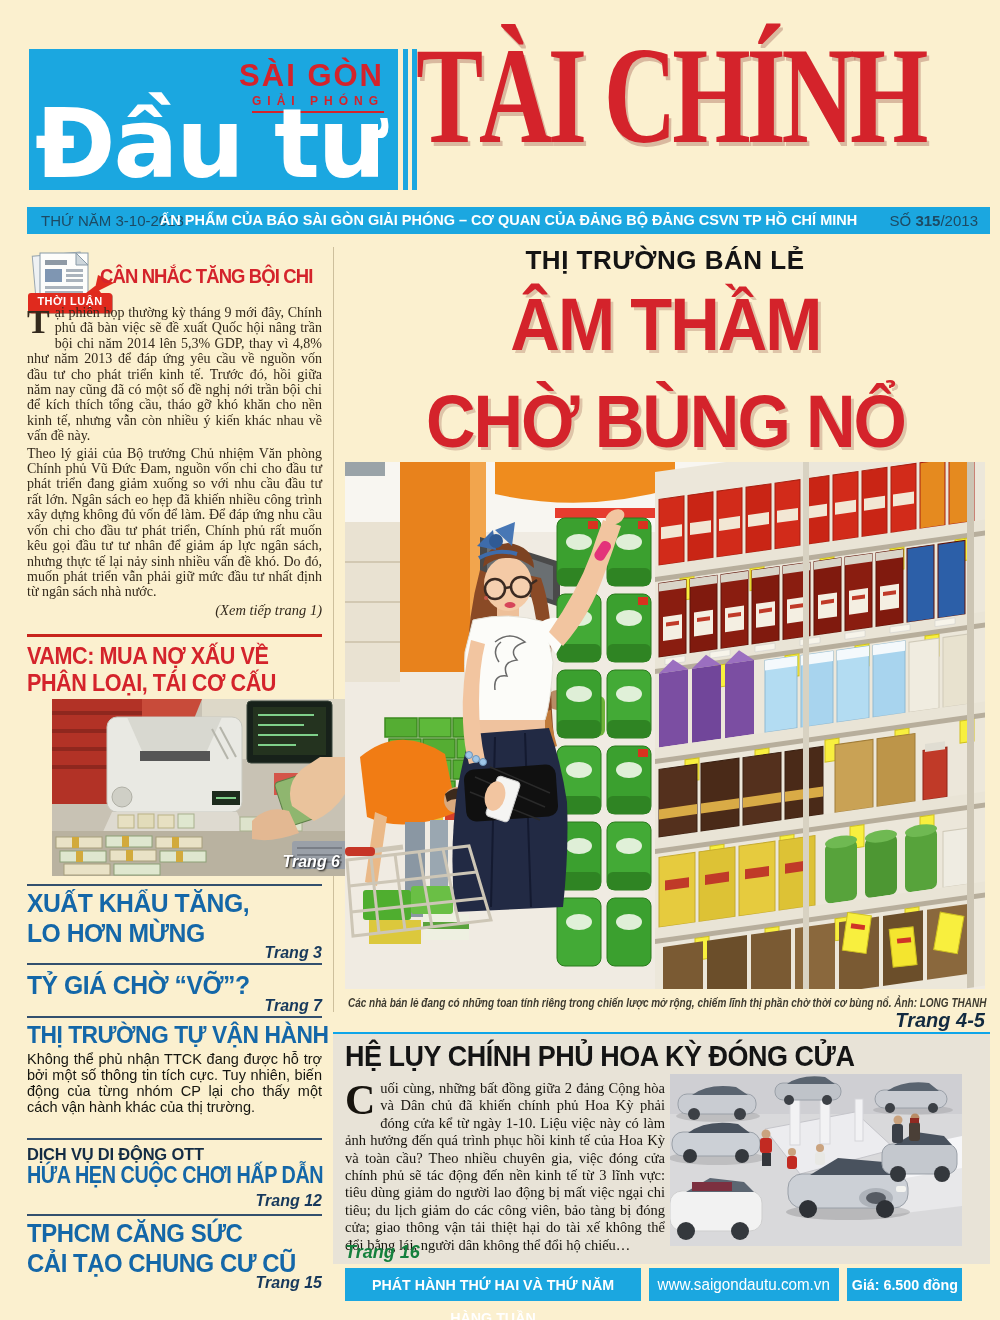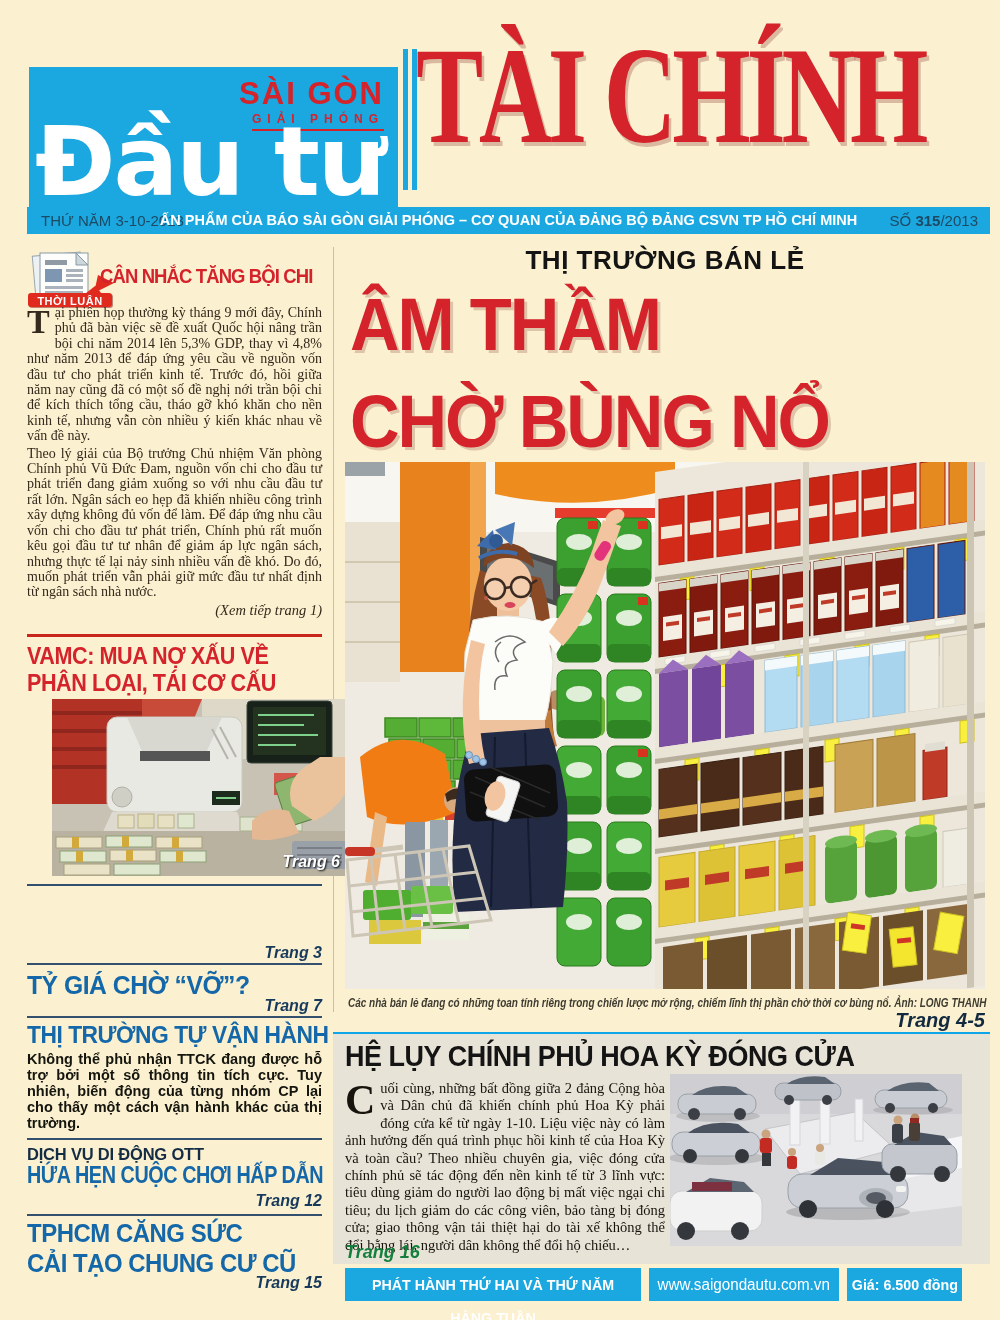--- a/index.html
+++ b/index.html
@@ -3,21 +3,21 @@
 <meta charset="utf-8">
 <style>
   html,body{margin:0;padding:0;background:#888;}
   .page{position:relative;width:1000px;height:1320px;background:#FBF0CF;overflow:hidden;
         font-family:"Liberation Sans",sans-serif;margin:0 auto;}
   .abs{position:absolute;}
   .cond{display:inline-block;transform-origin:0 50%;}
   .preline{white-space:pre-line;}
 
   
-  .mh-box{left:29px;top:67px;width:369px;height:141px;background:#1BA7E0;}
+  .mh-box{left:29px;top:49px;width:369px;height:141px;background:#1BA7E0;}
   .mh-top{position:absolute;right:14px;top:11px;font-weight:bold;font-size:31px;line-height:1;
           color:#D4232B;letter-spacing:2px;}
   .mh-mid{position:absolute;right:14px;top:46px;font-weight:bold;font-size:12px;line-height:1;
           color:#D4232B;letter-spacing:6px;border-bottom:2px solid #D4232B;padding-bottom:4px;margin-left:20px;}
   .mh-main{position:absolute;left:6px;bottom:0;font-family:"DejaVu Sans",sans-serif;font-weight:bold;
            font-size:96px;line-height:.95;color:#fff;letter-spacing:-2px;}
   .mh-bar{top:49px;width:5px;height:141px;background:#1BA7E0;}
   .mh-title{left:416px;top:26px;width:576px;height:170px;}
   .mh-title>span{display:inline-block;transform:scale(.84,1.15);transform-origin:left top;white-space:nowrap;
      font-family:"Liberation Serif",serif;font-weight:bold;font-size:120px;line-height:1.02;
@@ -25,50 +25,50 @@
 
   
   .datebar{left:27px;top:207px;width:963px;height:27px;background:#1BA7E0;}
   .db-date{position:absolute;left:14px;top:0;line-height:27px;font-size:15px;color:#1D4A63;}
   .db-pub{position:absolute;left:0;top:0;width:100%;text-align:center;line-height:27px;
           font-weight:bold;font-size:14.5px;color:#fff;}
   .db-issue{position:absolute;right:12px;top:0;line-height:27px;font-size:15px;color:#1D4A63;}
   .db-issue b{font-weight:bold;}
 
   
-  .badge-label{left:28px;top:293px;width:84px;height:14px;background:#E02A1E;border-radius:3px;
+  .badge-label{left:28px;top:293px;width:84px;height:20px;background:#E02A1E;border-radius:3px;
       color:#fff;font-weight:bold;font-size:11px;line-height:17px;text-align:center;letter-spacing:.5px;
       box-shadow:1px 1px 0 rgba(120,0,0,.45);}
   .tl-title{left:100px;top:265px;width:224px;}
   .tl-title>span{transform:scaleX(.88);font-weight:bold;font-size:21px;line-height:1.05;
       letter-spacing:-1px;color:#D4232B;white-space:nowrap;}
   .serifbody{font-family:"Liberation Serif",serif;font-size:14px;line-height:15.4px;
       text-align:justify;color:#33291C;}
   .tl-body{left:27px;top:305px;width:295px;}
   .tl-body p{margin:0 0 2px 0;}
   .dropcap{float:left;font-weight:bold;font-size:34px;line-height:29px;margin:2px 5px 0 0;}
   .tl-more{text-align:right;font-style:italic;font-size:14.5px;margin-top:3px;}
   .red-rule{left:27px;top:634px;width:295px;height:3px;background:#C8251D;}
 
   .side-title{color:#1467A8;font-weight:bold;}
   .side-title>span{transform:scaleX(.95);font-size:26px;line-height:1.14;letter-spacing:-.5px;}
   .side-page{font-weight:bold;font-style:italic;font-size:16px;color:#17395C;text-align:right;width:295px;}
   .side-kicker{font-weight:bold;font-size:16.5px;color:#142C44;letter-spacing:-.2px;}
   .divider{left:27px;width:295px;height:0;border-top:2px solid #33506E;}
-  .teaser{left:27px;width:295px;font-weight:bold;font-size:14.5px;line-height:16px;
+  .teaser{left:27px;width:295px;font-weight:normal;font-size:14.5px;line-height:16px;
       text-align:justify;color:#15150F;}
   .photo{overflow:hidden;}
   .photo svg{display:block;}
   .photo-tag{position:absolute;right:7px;bottom:5px;color:#fff;font-weight:bold;font-style:italic;
       font-size:16px;text-shadow:1px 1px 2px rgba(0,0,0,.9);}
 
   
   .kicker{left:345px;top:247px;width:640px;text-align:center;font-weight:bold;font-size:26px;
       line-height:1;color:#141414;letter-spacing:.5px;}
-  .headline{left:345px;top:277px;width:640px;text-align:left;color:#D4232B;font-weight:bold;
+  .headline{left:345px;top:277px;width:640px;text-align:center;color:#D4232B;font-weight:bold;
       font-size:70px;line-height:1.3;letter-spacing:-2px;
       text-shadow:3px 3px 0 rgba(120,40,30,.22);}
   .headline>span{display:inline-block;transform:scale(.98,1.06);transform-origin:center top;}
   .caption{left:348px;top:996px;width:620px;font-style:italic;font-weight:bold;font-size:12.5px;
       color:#3E3B30;}
   .caption>span{transform:scaleX(.8);white-space:nowrap;}
   .main-page{left:345px;top:1009px;width:640px;text-align:right;font-weight:bold;font-style:italic;
       font-size:20px;color:#122A40;}
 
   
@@ -210,20 +210,23 @@
       <g stroke="#6f757d" stroke-width="1.5">
           <line x1="245" y1="149" x2="290" y2="149"></line>
           <line x1="245" y1="156" x2="290" y2="156"></line>
           <line x1="245" y1="163" x2="290" y2="163"></line>
         </g>
     </svg>
     <div class="photo-tag">Trang 6</div>
   </div>
 
   <div class="abs divider" style="top:884px;"></div>
+  <div class="abs side-title" style="left:27px;top:889px;">
+    <span class="cond preline">XUẤT KHẨU TĂNG,
+LO HƠN MỪNG</span></div>
   <div class="abs side-page" style="left:27px;top:944px;">Trang 3</div>
 
   <div class="abs divider" style="top:963px;"></div>
   <div class="abs side-title" style="left:27px;top:971px;">
     <span class="cond">TỶ GIÁ CHỜ “VỠ”?</span></div>
   <div class="abs side-page" style="left:27px;top:997px;">Trang 7</div>
 
   <div class="abs divider" style="top:1016px;"></div>
   <div class="abs side-title" style="left:27px;top:1021px;">
     <span class="cond" style="font-size:24px;">THỊ TRƯỜNG TỰ VẬN HÀNH</span></div>

